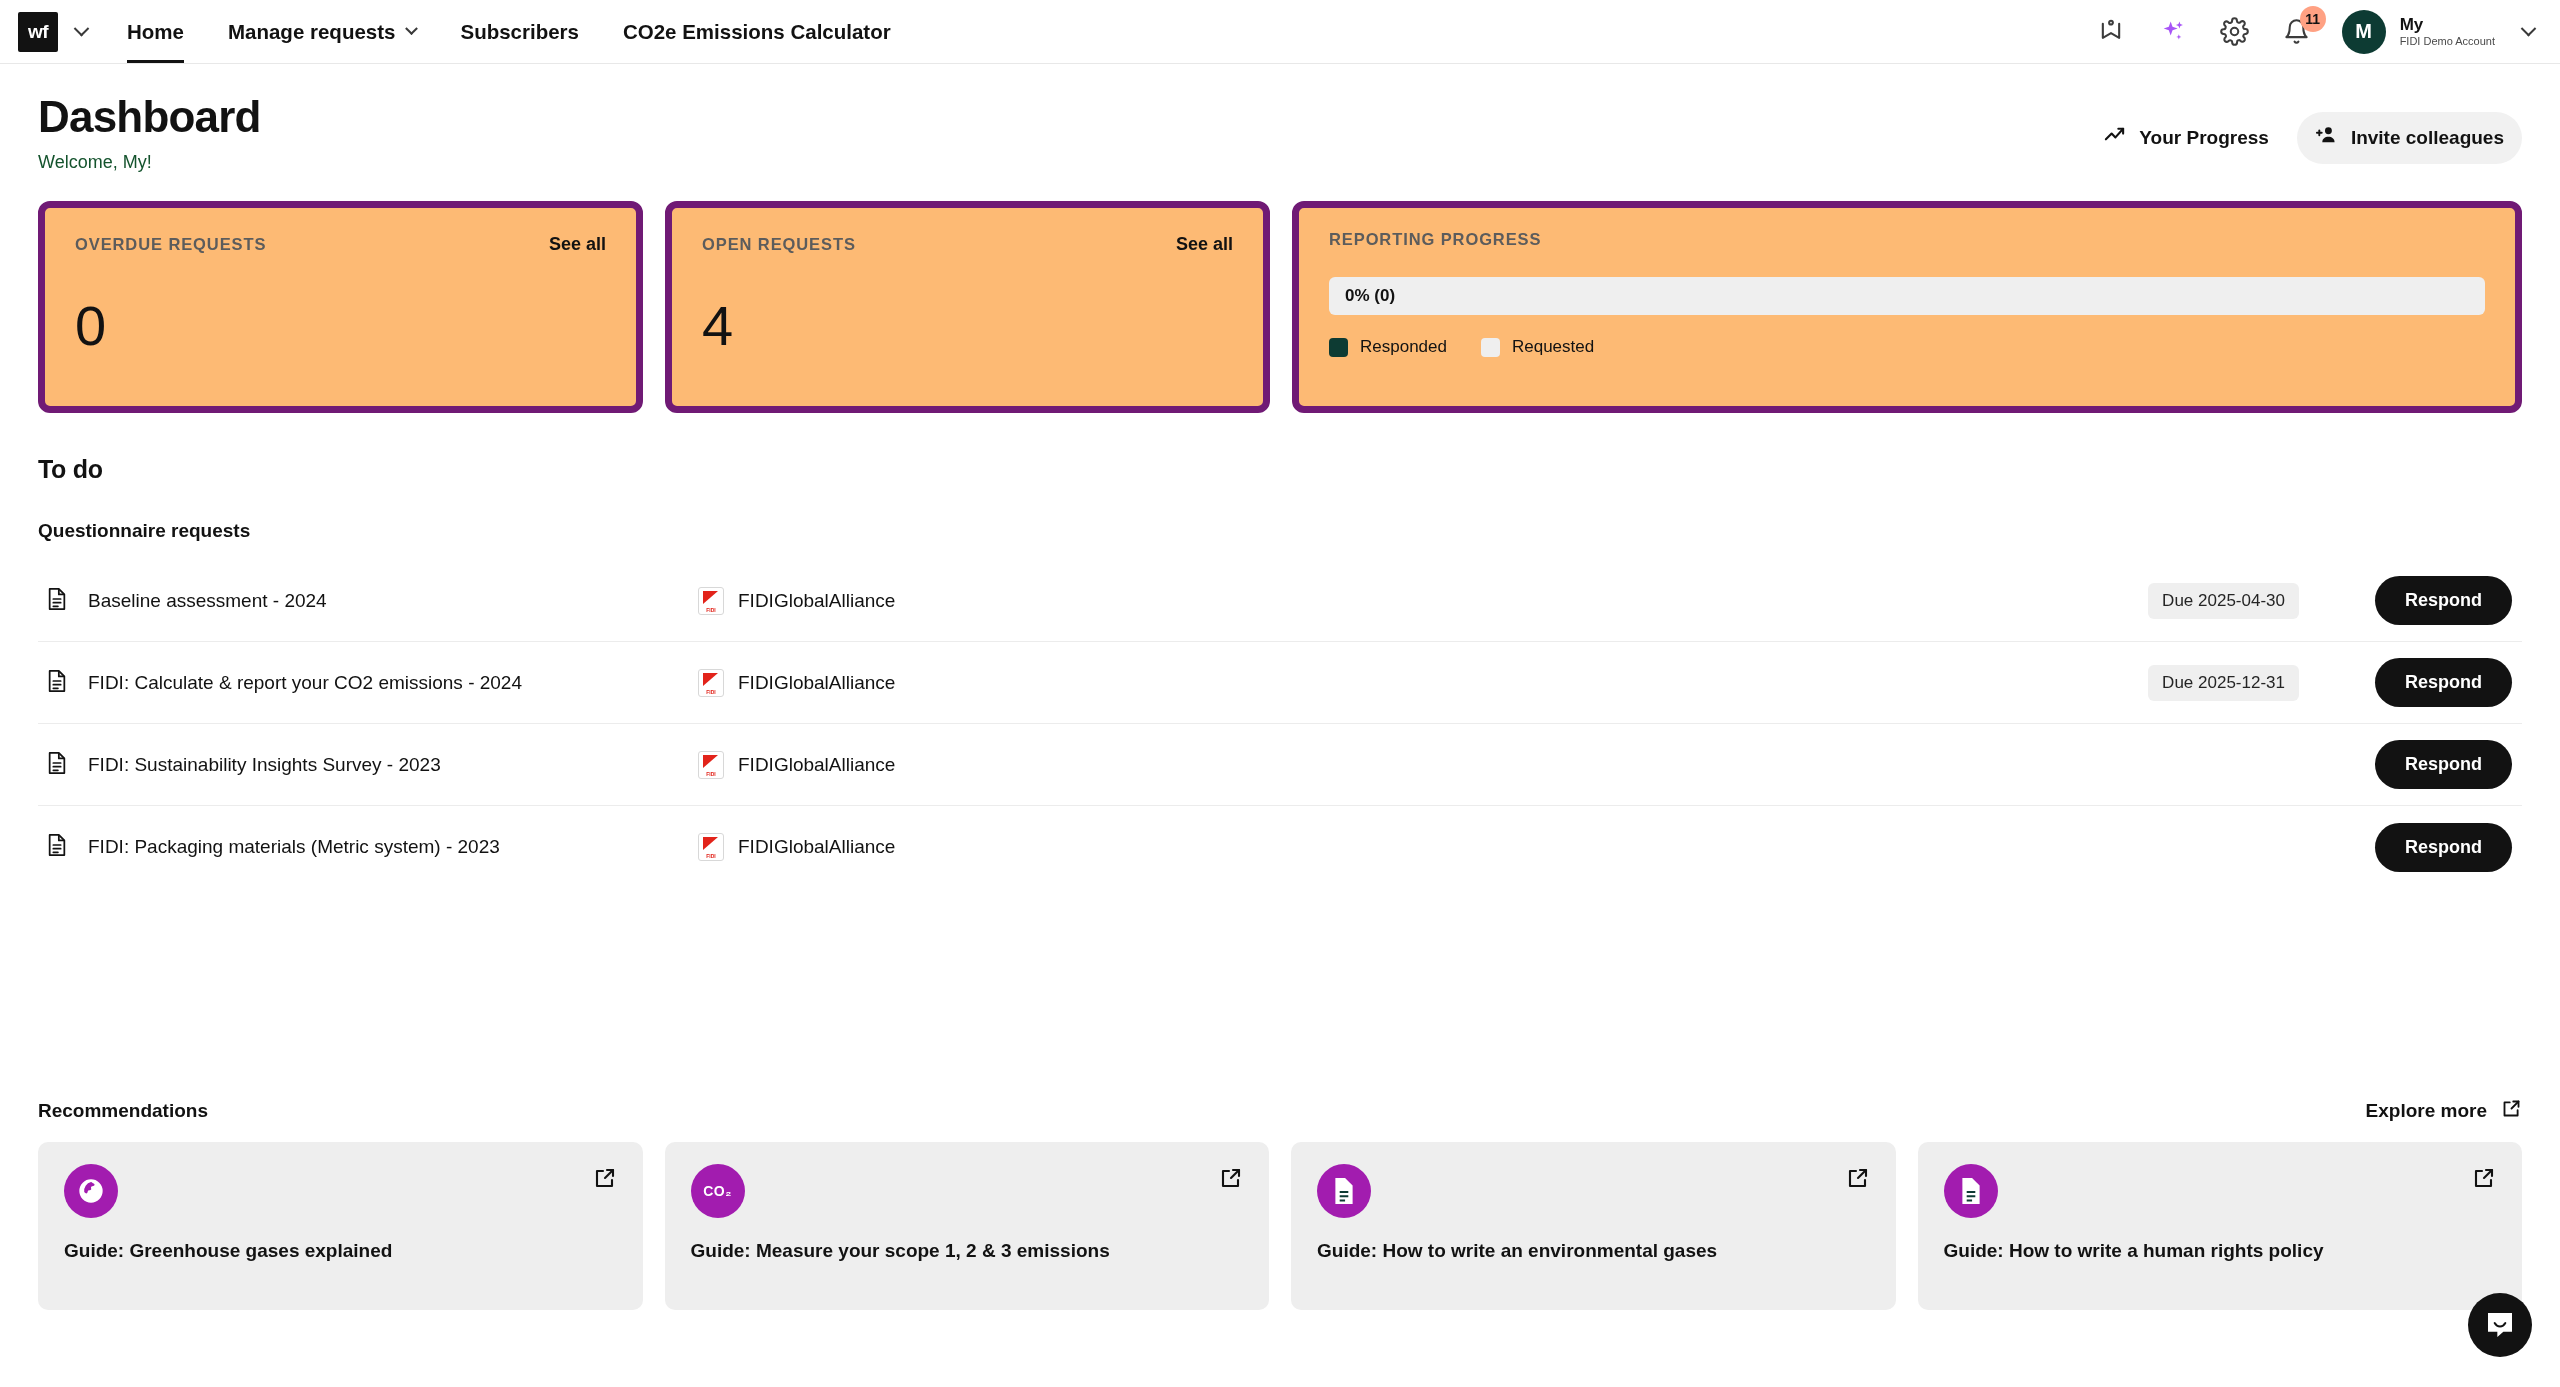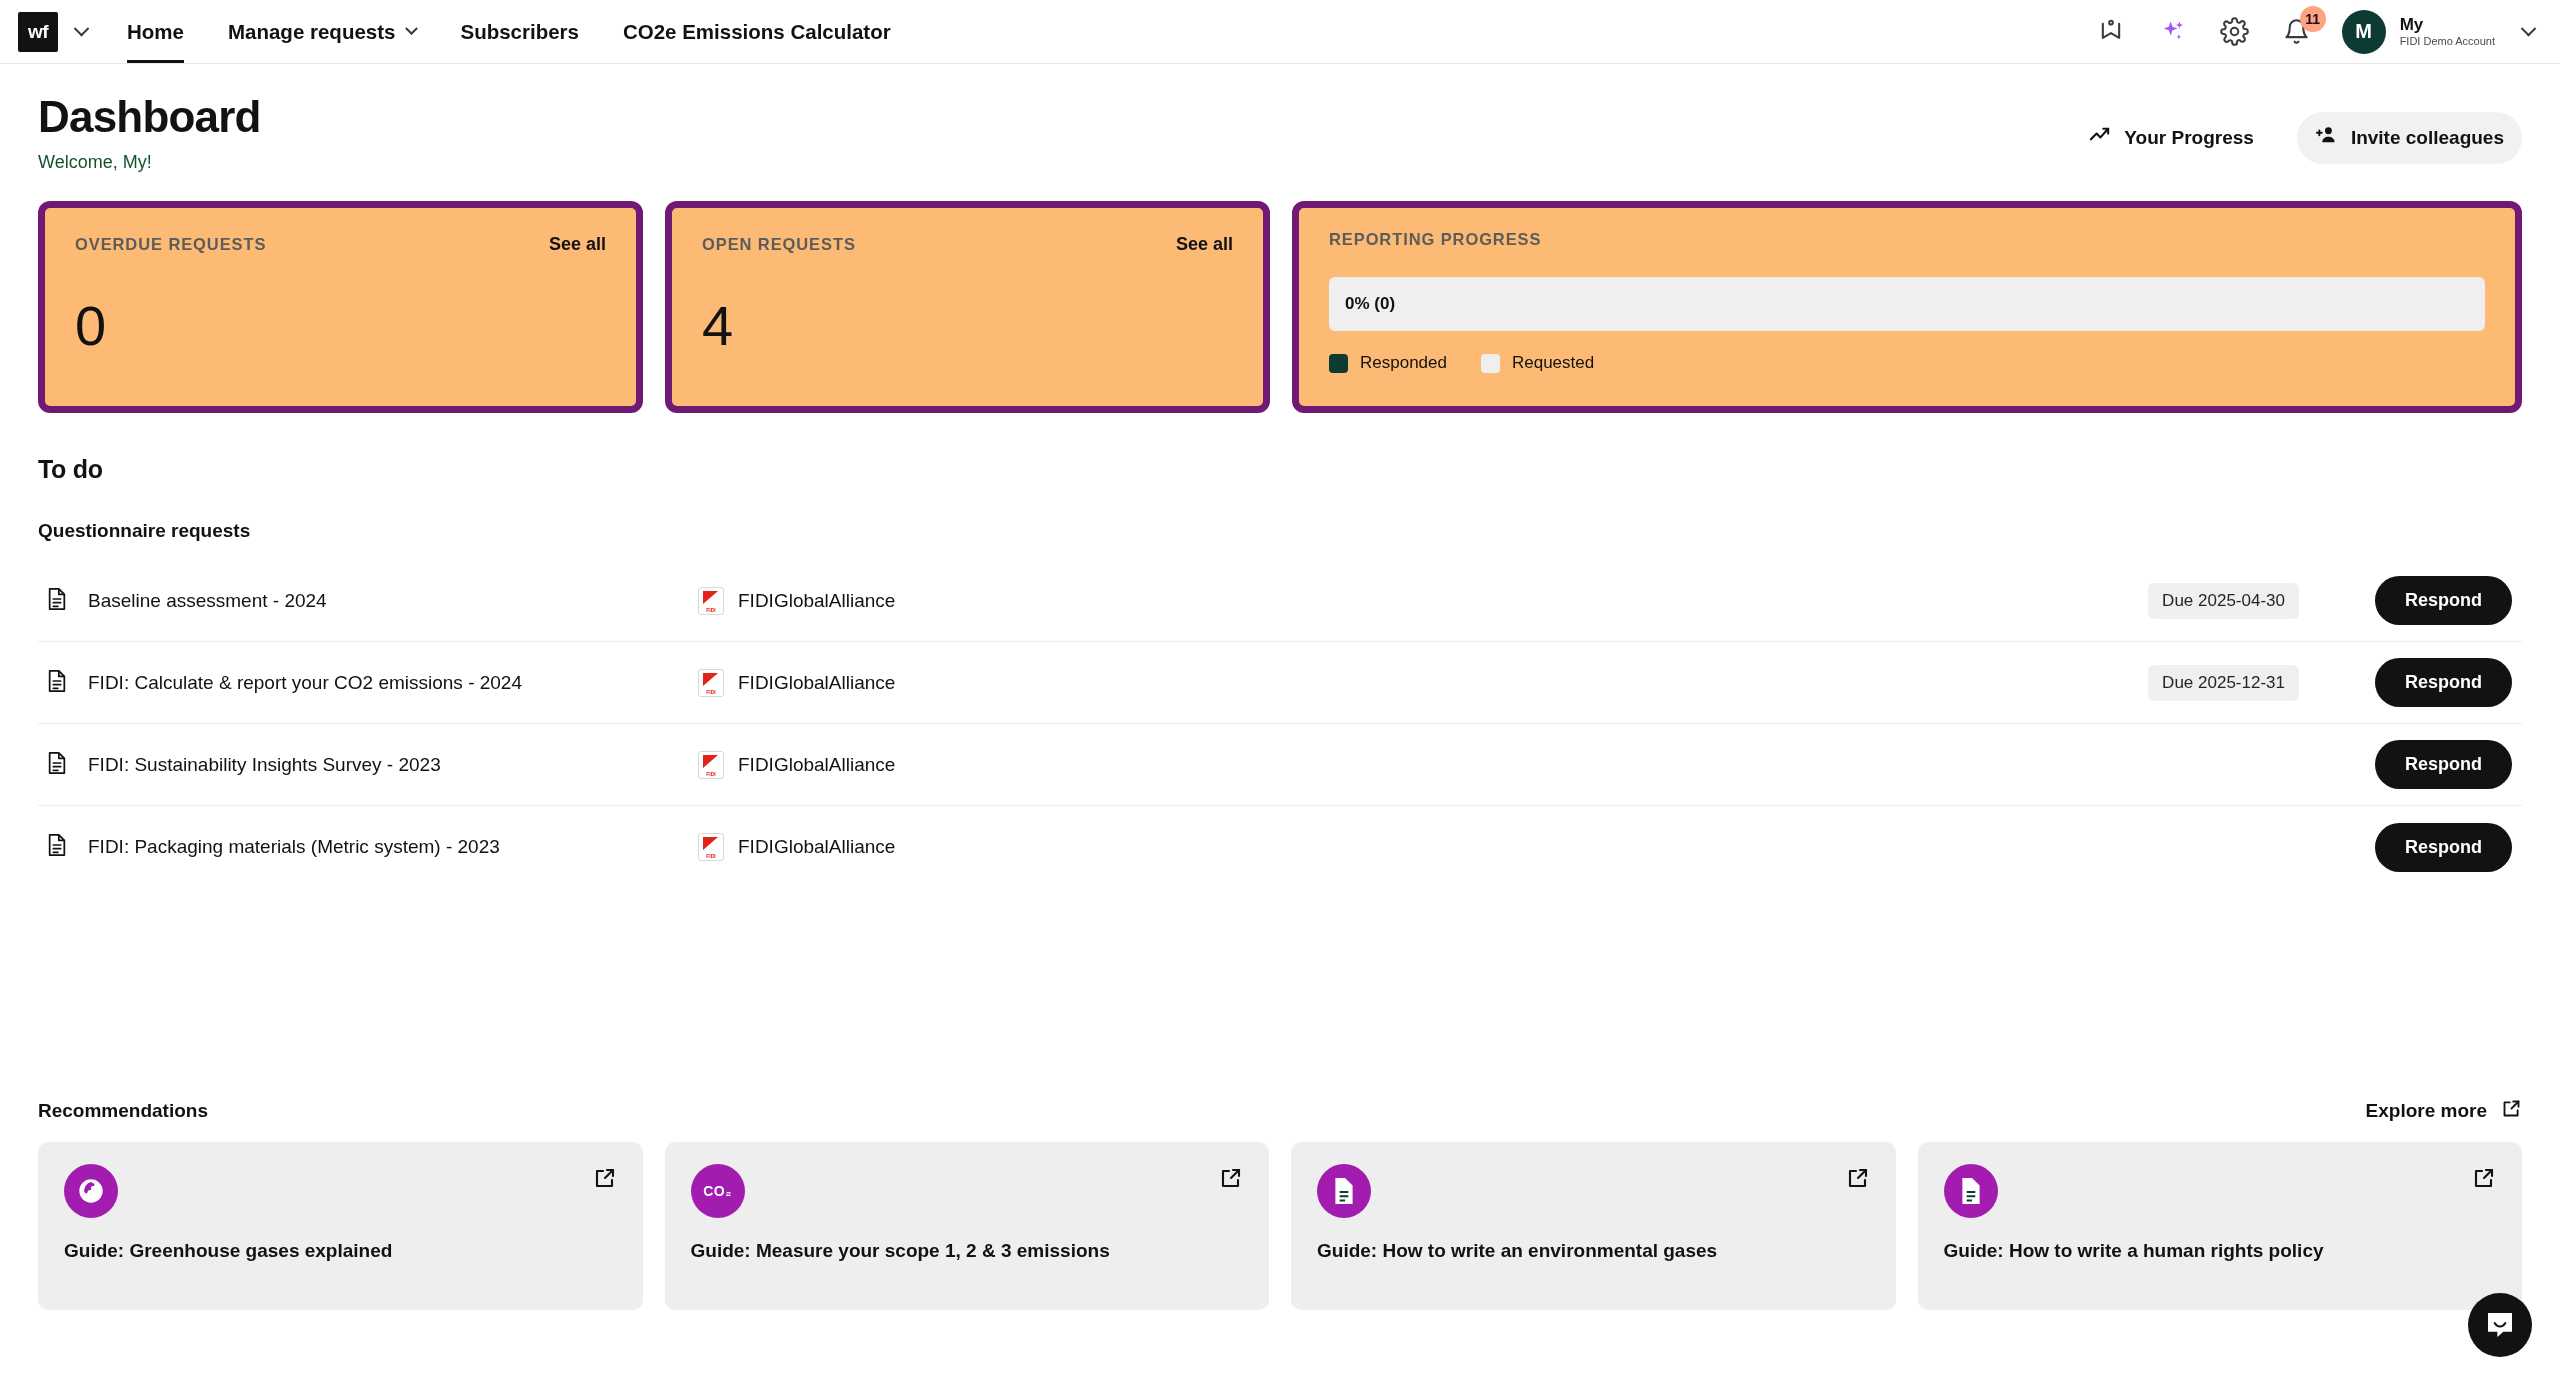--- a/index.html
+++ b/index.html
@@ -77,21 +77,21 @@
   }
   .user-block { display: flex; align-items: center; gap: 14px; cursor: pointer; }
   .user-name { font-size: 17px; font-weight: 700; line-height: 1.25; }
   .user-org { font-size: 11px; color: #4a4a4a; line-height: 1.25; }
 
   
   .page { padding: 0 38px; }
   .page-head { display: flex; align-items: flex-start; padding-top: 28px; }
   .page-title { font-size: 44px; font-weight: 800; letter-spacing: -.8px; }
   .page-sub { font-size: 18px; color: #14532d; margin-top: 10px; }
-  .head-actions { margin-left: auto; display: flex; align-items: flex-start; gap: 25px; padding-top: 20px; }
+  .head-actions { margin-left: auto; display: flex; align-items: flex-start; gap: 10px; padding-top: 20px; }
   .head-btn {
     display: flex; align-items: center; gap: 13px;
     font-size: 19px; font-weight: 700;
     padding: 12px 18px; border-radius: 999px;
     cursor: pointer; background: transparent;
   }
   .head-btn.filled { background: #f1f1f1; }
 
   
   .cards { display: flex; gap: 22px; margin-top: 28px; }
@@ -105,21 +105,21 @@
   .card-head { display: flex; align-items: center; }
   .card-label {
     font-size: 16.5px; font-weight: 600; letter-spacing: .9px;
     color: #5c5c5c; text-transform: uppercase;
   }
   .see-all { margin-left: auto; font-size: 18px; font-weight: 700; color: #121212; cursor: pointer; }
   .stat-value { font-size: 56px; font-weight: 400; margin-top: 38px; letter-spacing: -1px; }
 
   .bar-track {
     margin-top: 28px;
-    height: 54px; border-radius: 6px;
+    height: 38px; border-radius: 6px;
     background: #efefef;
     display: flex; align-items: center;
     padding-left: 16px;
     font-size: 17px; font-weight: 700;
   }
   .legend { display: flex; align-items: center; gap: 12px; margin-top: 22px; }
   .sw { width: 19px; height: 19px; border-radius: 4px; }
   .legend-label { font-size: 17px; color: #121212; margin-right: 22px; }
 
   

